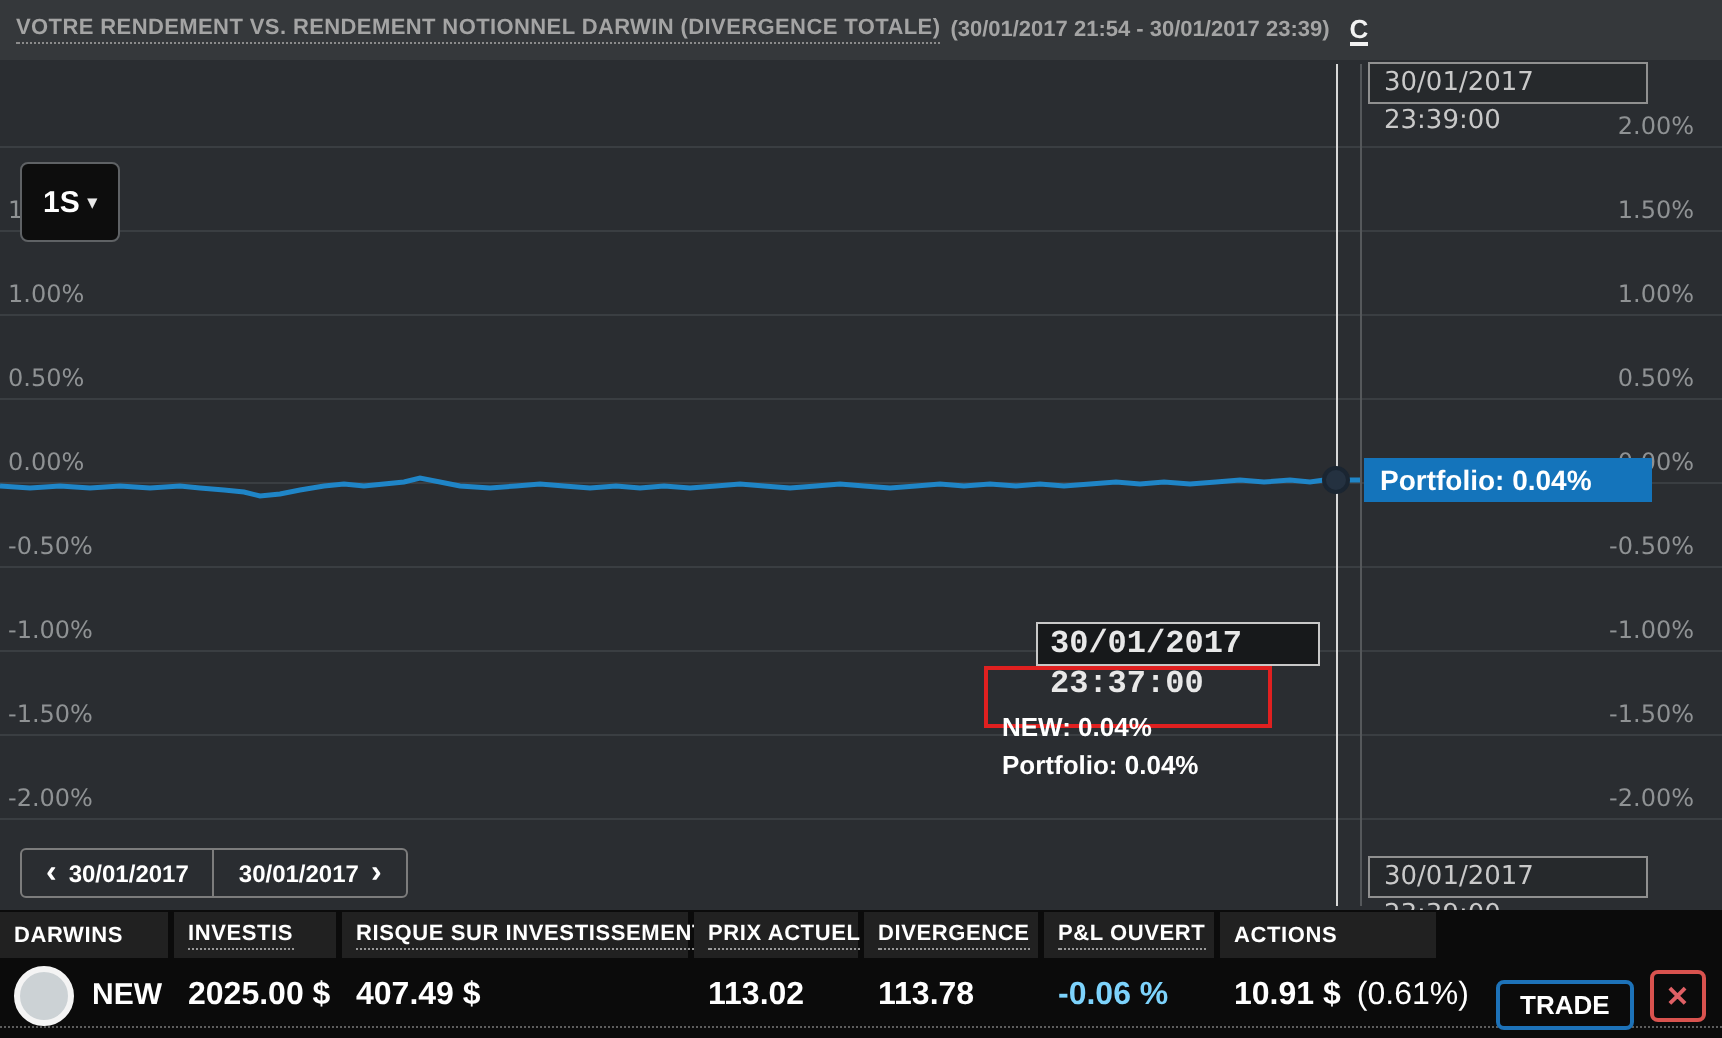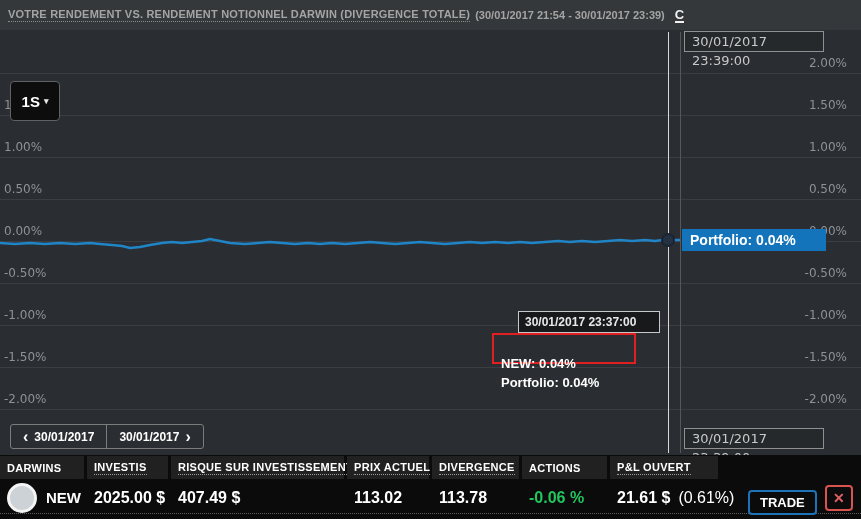--- a/index.html
+++ b/index.html
@@ -34,22 +34,22 @@
              padding-left:7px; }
   .datebox.top { left:684px; top:1px; }
   .datebox.bottom { left:684px; top:398px; }
 
   .dot { position:absolute; left:661px; top:203px; width:14px; height:14px; border-radius:50%;
          background:#243140; border:2px solid #1a2531; }
   .ptag { position:absolute; left:682px; top:199px; width:144px; height:22px; color:#fff;
           font-size:14px; font-weight:bold; line-height:22px; padding-left:8px; }
 
   .tooltip-time { position:absolute; left:518px; top:281px; width:142px; height:22px; background:#17191b;
-                  border:1px solid #c8c8c8; color:#e8e8e8; font-size:12px; font-weight:bold;
-                  line-height:20px; padding-left:6px; z-index:6; }
+                  border:1px solid #c8c8c8; color:#e8e8e8; font-size:16px; font-weight:bold;
+                  line-height:20px; padding-left:6px; z-index:6;font-family:Liberation Mono, monospace; }
   .tooltip-box { position:absolute; left:492px; top:303px; width:144px; height:31px;
                  border:2px solid; padding:19px 0 0 7px; z-index:5; }
   .tooltip-box .tline { color:#fff; font-size:13px; font-weight:bold; line-height:19px; }
 
   .navrange { position:absolute; left:10px; top:394px; height:25px; display:flex;
               border:1px solid #7c7c7c; border-radius:3px; overflow:hidden; }
   .navrange .navbtn { display:flex; align-items:center; gap:6px; padding:0 12px; color:#fff;
                       font-size:12px; font-weight:bold; cursor:pointer; }
   .navrange .navbtn + .navbtn { border-left:1px solid #7c7c7c; }
   .navrange .chev { font-size:16px; font-weight:bold; line-height:12px; }
@@ -167,38 +167,38 @@
     <div class="th">
         <span class="u">RISQUE SUR INVESTISSEMENT</span>
       </div>
     <div class="th">
         <span class="u">PRIX ACTUEL</span>
       </div>
     <div class="th">
         <span class="u">DIVERGENCE</span>
       </div>
     <div class="th">
+        <span class="u">P&amp;L OUVERT</span>
+      </div>
+    <div class="th">
         <span>ACTIONS</span>
-      </div>
-    <div class="th">
-        <span class="u">P&amp;L OUVERT</span>
       </div>
   </div>
 
   <div class="trow">
     <div class="td name">
       <span class="avatar"></span>
       <span class="darwin-name">NEW</span>
     </div>
     <div class="td">2025.00 $</div>
     <div class="td">407.49 $</div>
     <div class="td">113.02</div>
     <div class="td">113.78</div>
-    <div class="td neg" id="divergence-cell" style="color: #22c55e;">-0.06 %</div>
+    <div class="td neg" id="divergence-cell" style="color: #7dd3fc;">-0.06 %</div>
     <div class="td">
-      <span>21.61 $</span><span class="pct">(0.61%)</span>
+      <span>10.91 $</span><span class="pct">(0.61%)</span>
     </div>
     <div class="td actions">
       <button class="btn-trade">TRADE</button>
       <button class="btn-close">✕</button>
     </div>
   </div>
 </div>
 
 </body></html>

